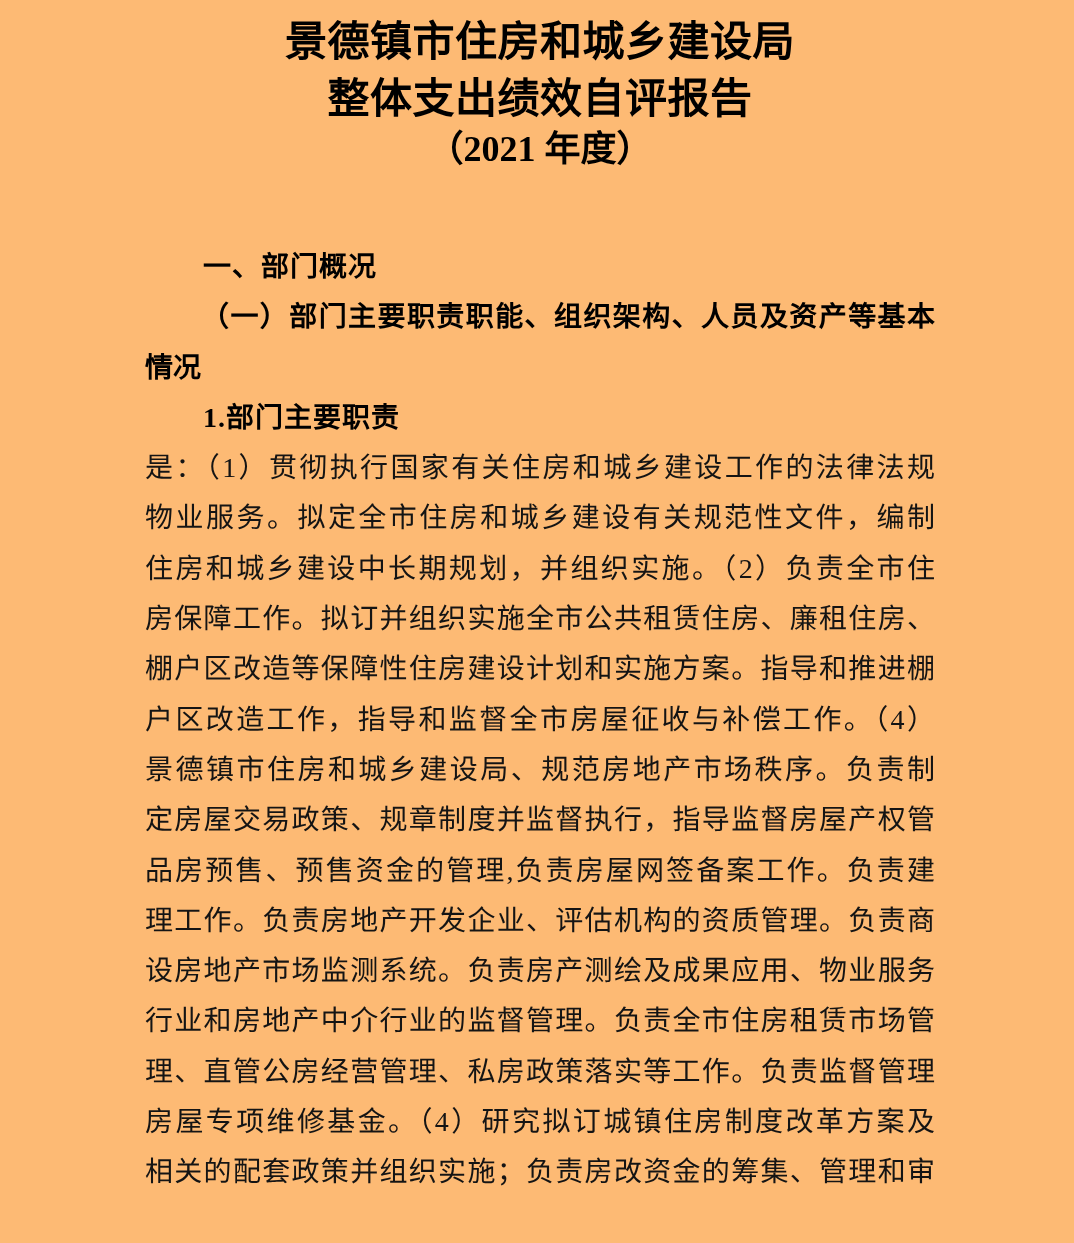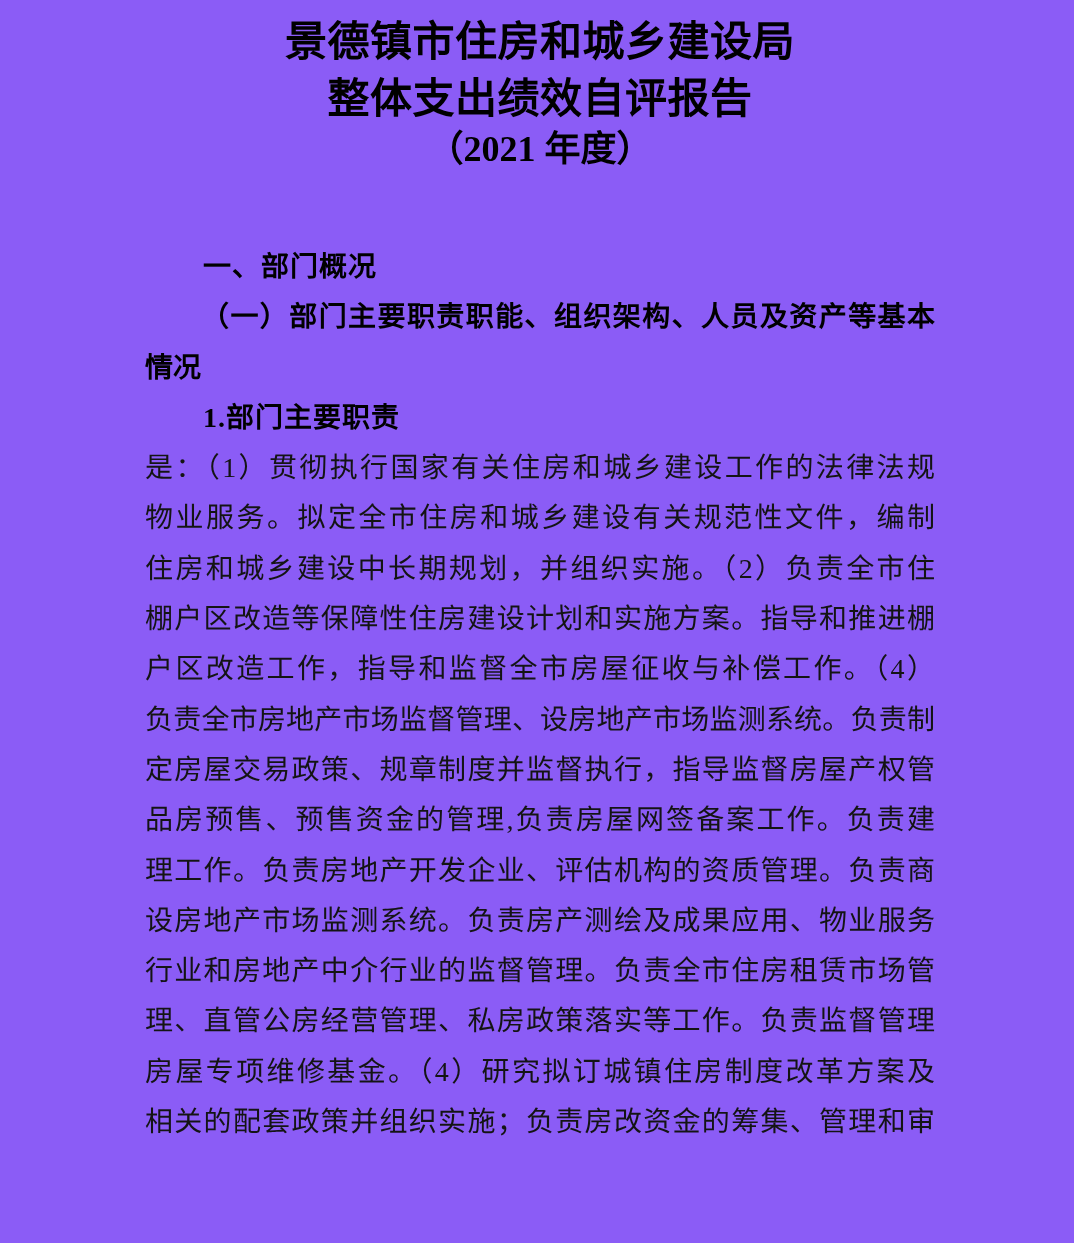--- a/index.html
+++ b/index.html
@@ -10,21 +10,21 @@
   body {
     width: 1074px;
     height: 1243px;
     overflow: hidden;
   }
   .page {
     box-sizing: border-box;
     width: 1074px;
     height: 1243px;
     padding: 0 139px 0 145px;
-    background: #8b5cf6;
+    background: #fdba74;
     overflow: hidden;
   }
   .title-block {
     padding-top: 13px;
     text-align: center;
   }
   .title-line {
     margin: 0;
     font-family: "Liberation Sans", sans-serif;
     font-weight: 700;
@@ -90,23 +90,24 @@
 
   <main class="content">
     <div class="line h1">一、部门概况</div>
     <div class="line h2 indent just">（一）部门主要职责职能、组织架构、人员及资产等基本</div>
     <div class="line h2">情况</div>
     <div class="line h3">1.部门主要职责</div>
 
     <div class="line just">是：（1）贯彻执行国家有关住房和城乡建设工作的法律法规</div>
     <div class="line just">物业服务。拟定全市住房和城乡建设有关规范性文件，编制</div>
     <div class="line just">住房和城乡建设中长期规划，并组织实施。（2）负责全市住</div>
+    <div class="line just">房保障工作。拟订并组织实施全市公共租赁住房、廉租住房、</div>
     <div class="line just">棚户区改造等保障性住房建设计划和实施方案。指导和推进棚</div>
     <div class="line just">户区改造工作，指导和监督全市房屋征收与补偿工作。（4）</div>
-    <div class="line just">负责全市房地产市场监督管理、设房地产市场监测系统。负责制</div>
+    <div class="line just">景德镇市住房和城乡建设局、规范房地产市场秩序。负责制</div>
     <div class="line just">定房屋交易政策、规章制度并监督执行，指导监督房屋产权管</div>
     <div class="line just">品房预售、预售资金的管理,负责房屋网签备案工作。负责建</div>
     <div class="line just">理工作。负责房地产开发企业、评估机构的资质管理。负责商</div>
     <div class="line just">设房地产市场监测系统。负责房产测绘及成果应用、物业服务</div>
     <div class="line just">行业和房地产中介行业的监督管理。负责全市住房租赁市场管</div>
     <div class="line just">理、直管公房经营管理、私房政策落实等工作。负责监督管理</div>
     <div class="line just">房屋专项维修基金。（4）研究拟订城镇住房制度改革方案及</div>
     <div class="line just">相关的配套政策并组织实施；负责房改资金的筹集、管理和审</div>
   </main>
 

